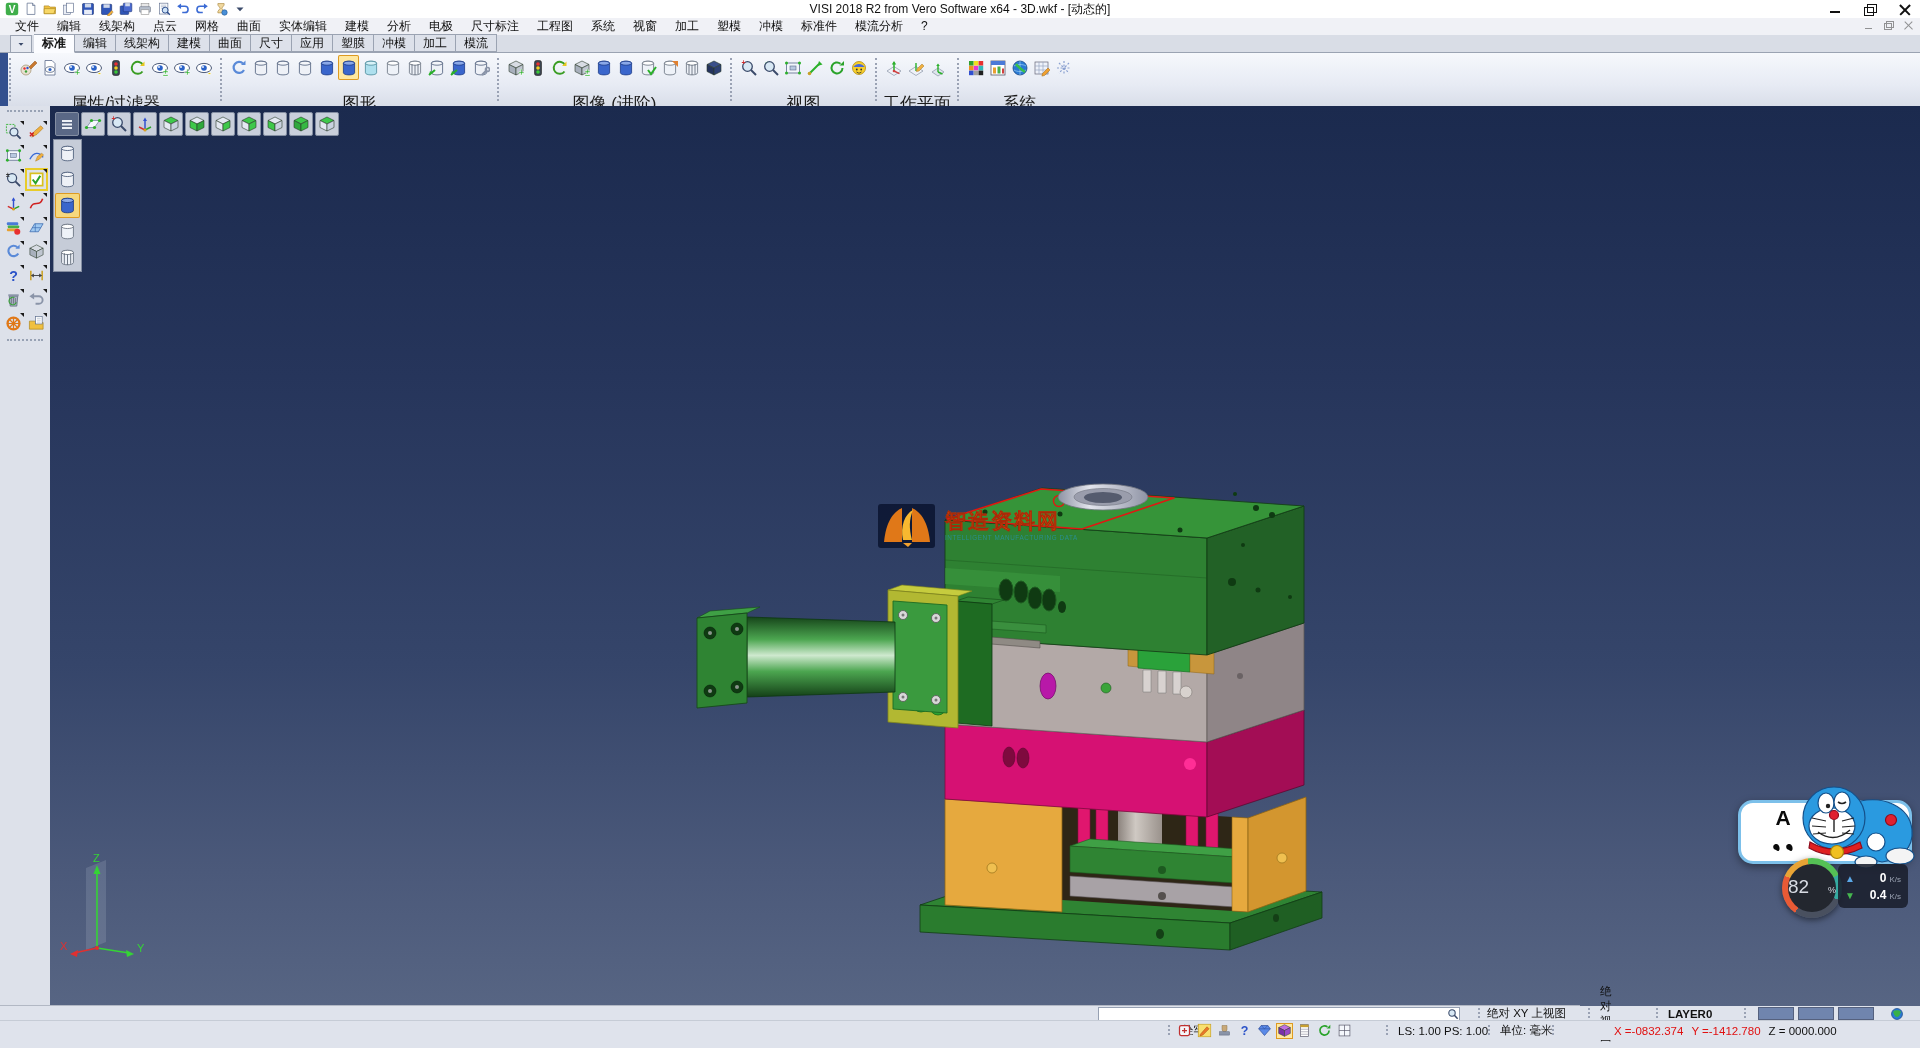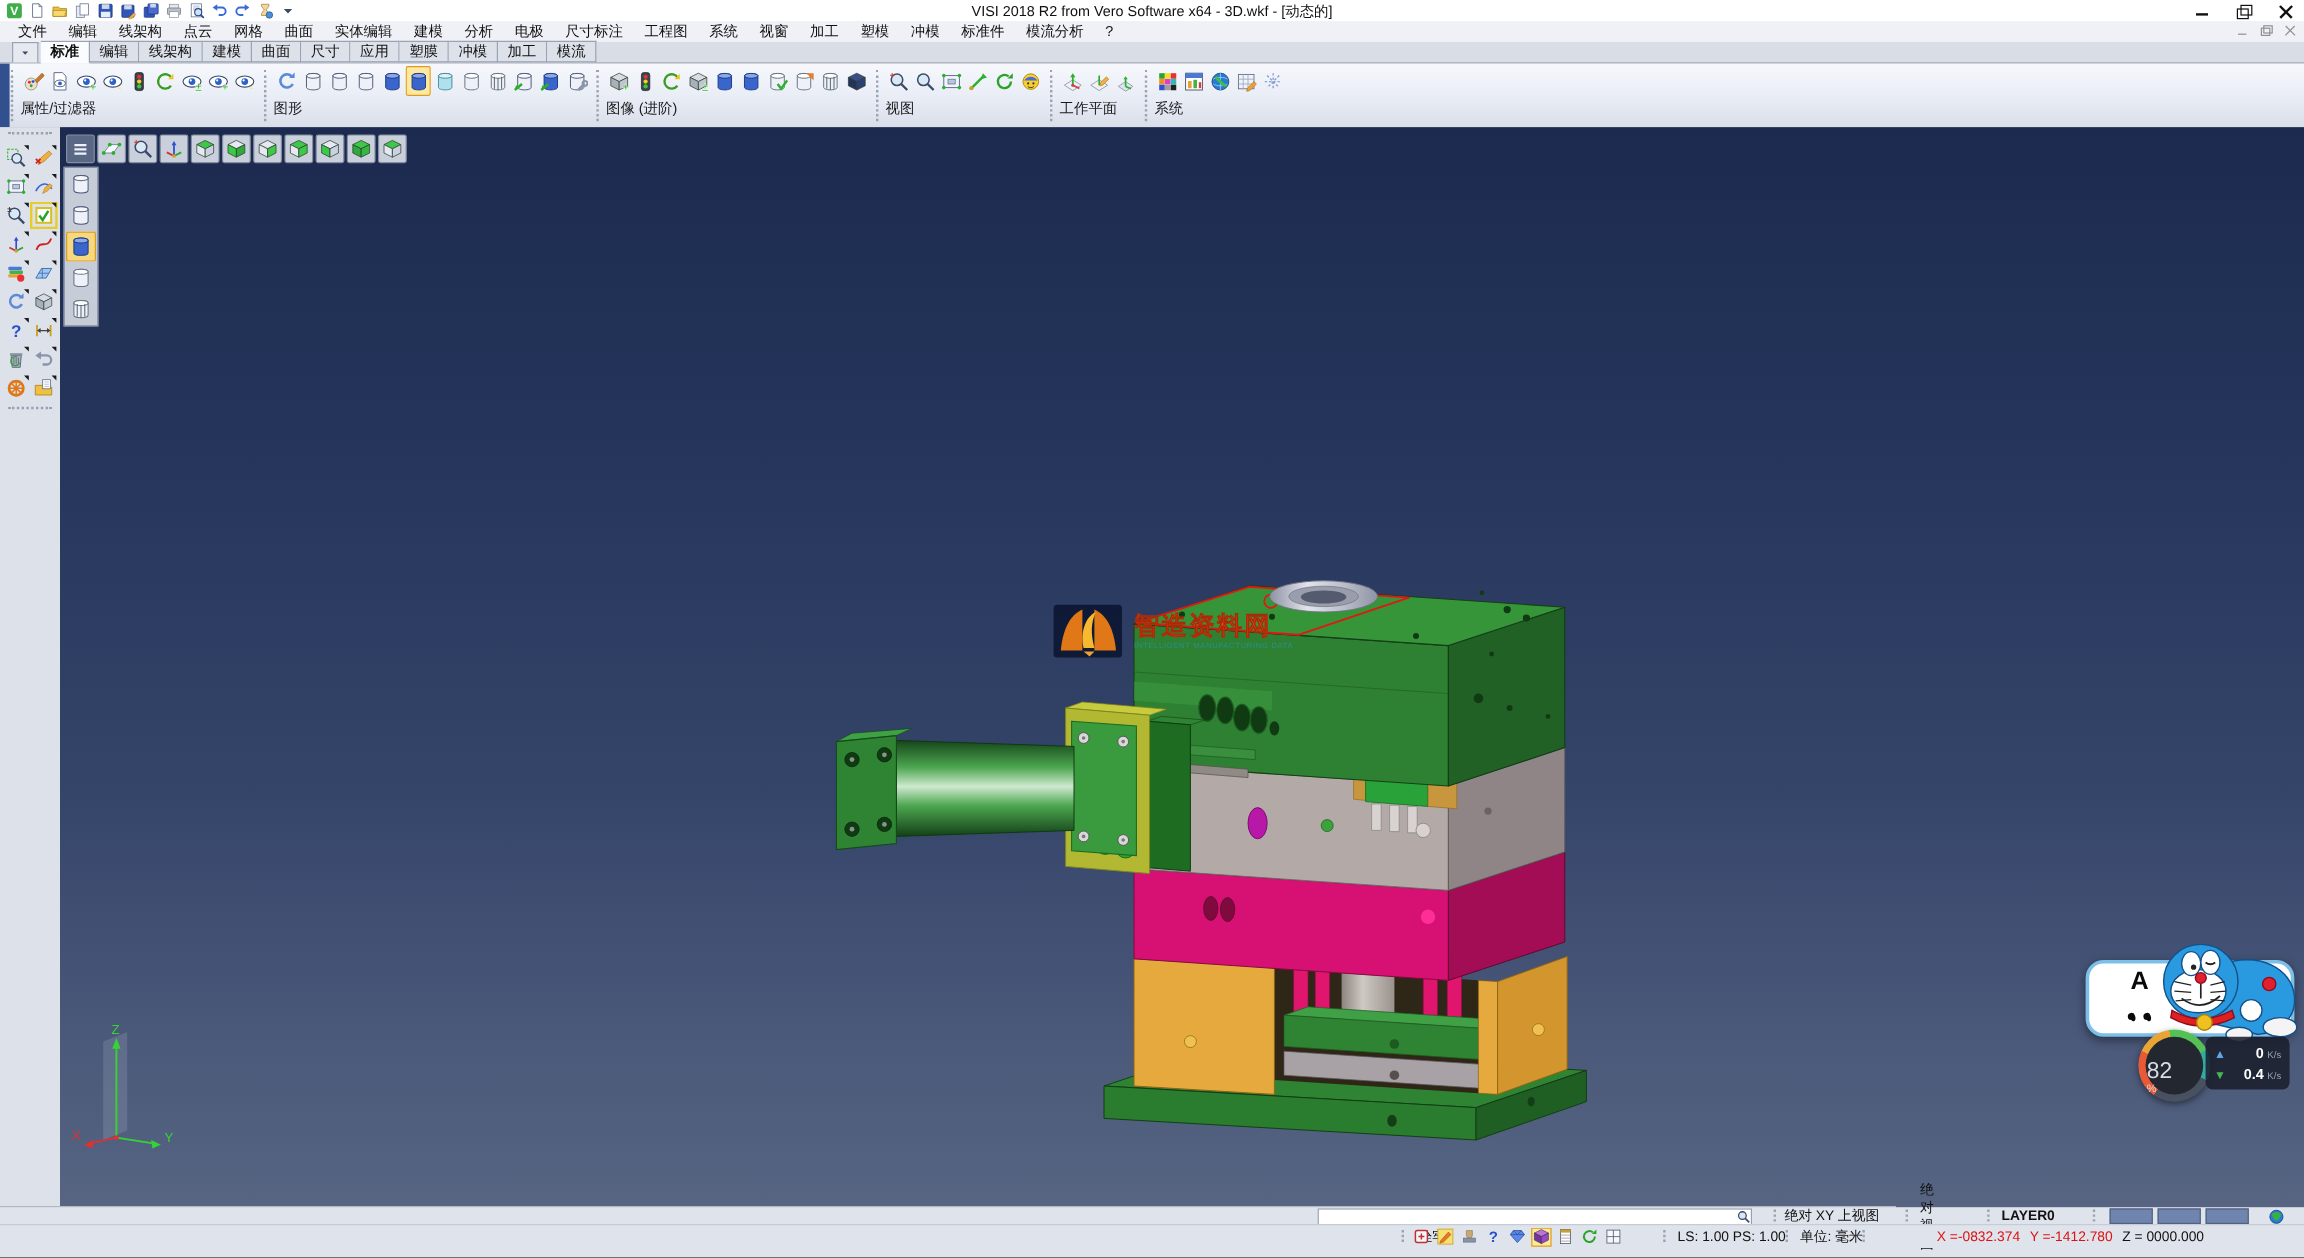--- a/index.html
+++ b/index.html
@@ -41,21 +41,21 @@
        font-size:12px;cursor:default;}
   .tab:first-of-type{border-left:1px solid #9ba3b2;}
   .tab.active{background:#fbfcff;font-weight:bold;height:17px;margin-bottom:-1px;border-bottom:1px solid #fbfcff;}
   
   .toolband{position:absolute;left:0;top:53px;width:1920px;height:53px;
             background:linear-gradient(#f6f8fc,#e7ebf4 60%,#d9dee9);border-bottom:1px solid #98a0b0;
             display:flex;align-items:stretch;}
   .grip{width:8px;background:#33508e;}
   .tgroup{display:flex;flex-direction:column;padding:2px 5px 0 5px;}
   .ticons{display:flex;gap:1px;align-items:center;}
-  .tlabel{font-size:12px;color:#1b1b1b;margin-top:2px;}
+  .tlabel{text-align:center;font-size:17px;color:#1b1b1b;margin-top:12px;}
   .tsep{width:0;border-left:2px dotted #9aa2b4;margin:5px 1px;}
   .tbtn{width:21px;height:25px;display:flex;align-items:center;justify-content:center;border-radius:2px;cursor:pointer;}
   .tbtn svg{width:18px;height:18px;}
   .tbtn.sel{background:#ffe8a0;box-shadow:inset 0 0 0 1px #dd9a22;}
   
   .sidebar{position:absolute;left:0;top:106px;width:50px;bottom:42px;background:#dde1ea;border-right:1px solid #b6bcc8;}
   .handle{height:4px;margin:4px 7px;border-top:2px dotted #98a2b4;}
   .side-grid{display:grid;grid-template-columns:23px 23px;justify-content:center;row-gap:1px;}
   .side-btn{width:23px;height:23px;position:relative;display:flex;align-items:center;justify-content:center;cursor:pointer;}
   .side-btn svg{width:17px;height:17px;}
@@ -79,21 +79,21 @@
   
   .ime-bar{position:absolute;left:1688px;top:694px;width:168px;height:58px;background:#fff;border:3px solid #7cc0ea;
            border-radius:15px;box-shadow:0 3px 8px rgba(0,0,0,.4);display:grid;grid-template-columns:1fr 1fr;
            grid-template-rows:1fr 1fr;align-items:center;justify-items:center;z-index:3;}
   .ime-a{font-size:21px;font-weight:bold;color:#0a0a0a;line-height:1;}
   .dora{position:absolute;left:1738px;top:674px;z-index:4;}
   .gauge{position:absolute;left:1732px;top:752px;width:60px;height:60px;border-radius:50%;z-index:5;
          background:conic-gradient(from 215deg,#e85a35 0 22%,#e8a435 22% 38%,#55c055 38% 58%,#35aaa0 58% 72%,#49505f 72% 100%);
          display:flex;align-items:center;justify-content:center;box-shadow:0 2px 6px rgba(0,0,0,.5);}
   .gauge-inner{width:48px;height:48px;border-radius:50%;background:#23272f;display:flex;align-items:baseline;
-               justify-content:flex-end;color:#d8dce4;padding-top:13px;box-sizing:border-box;flex-direction:column;}
+               justify-content:space-between;color:#d8dce4;padding-top:13px;box-sizing:border-box;}
   .gauge-val{font-size:19px;line-height:1;}
   .gauge-unit{font-size:9px;margin-left:1px;}
   .netbox{position:absolute;left:1788px;top:758px;width:70px;height:44px;background:rgba(26,31,44,.88);
           border-radius:6px;z-index:5;display:flex;flex-direction:column;justify-content:center;gap:3px;padding:0 7px;box-sizing:border-box;}
   .netrow{display:flex;align-items:baseline;justify-content:flex-end;gap:3px;color:#fff;}
   .netrow .arrow{font-size:10px;margin-right:auto;}
   .net-up .arrow{color:#5aa8e8;} .net-down .arrow{color:#45b84f;}
   .netval{font-size:12px;font-weight:bold;} .netunit{font-size:8px;color:#9aa2b2;}
   
   .statusrow1{position:absolute;left:0;bottom:27px;width:1580px;height:15px;background:#dfe3ec;border-top:1px solid #b2b8c4;font-size:11.5px;}

